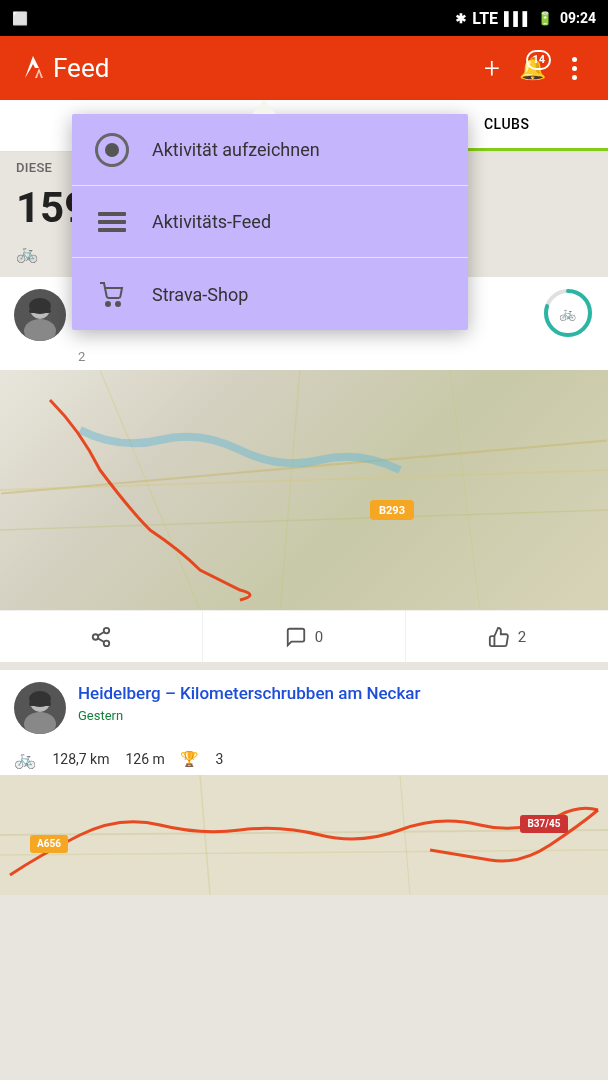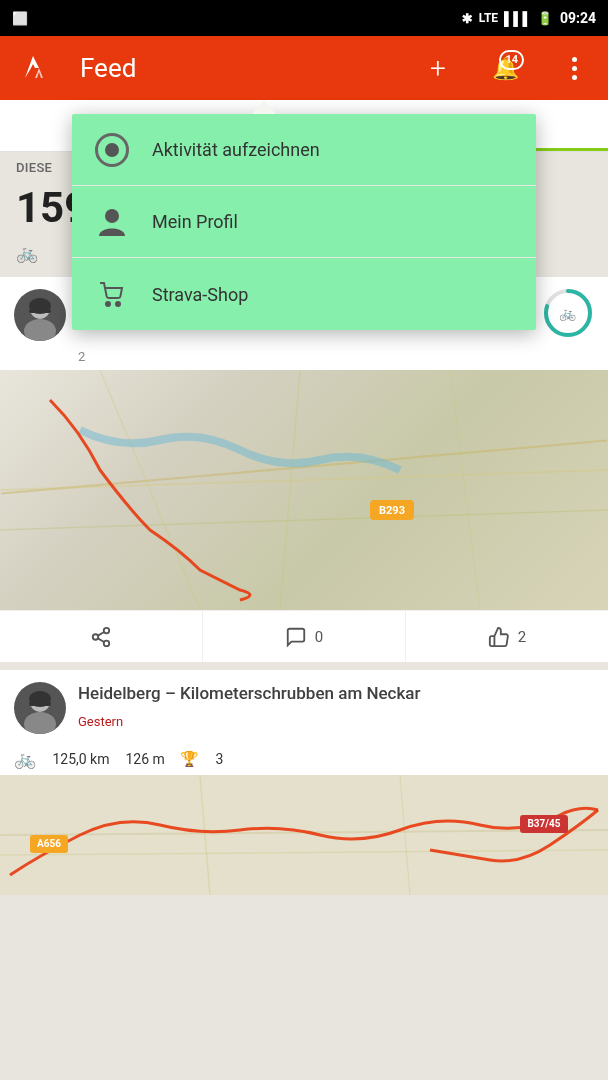--- a/index.html
+++ b/index.html
@@ -28,21 +28,21 @@
     .status-bar-right { display: flex; align-items: center; gap: 6px; font-size: 14px; font-weight: bold; }
 
     
     .top-nav {
       width: 100%;
       height: 64px;
       background: #e8390e;
       display: flex;
       align-items: center;
       padding: 0 14px;
-      gap: 28px;
+      gap: 1px;
       position: relative;
       z-index: 5;
     }
     .nav-logo {
       width: 38px;
       height: 38px;
       display: flex;
       align-items: center;
       justify-content: center;
     }
@@ -190,27 +190,27 @@
       background: #555;
       overflow: hidden;
       flex-shrink: 0;
       display: flex;
       align-items: center;
       justify-content: center;
     }
     .card-title {
       font-size: 17px;
       font-weight: 500;
-      color: #404040;
+      color: #1d4ed8;
       line-height: 1.3;
     }
     .card-subtitle {
       font-size: 13px;
-      color: #b91c1c;
-      margin-top: 10px;
+      color: #15803d;
+      margin-top: 4px;
     }
     .card-stats {
       display: flex;
       align-items: center;
       gap: 24px;
       padding: 8px 14px 6px 78px;
       font-size: 14px;
       color: #333;
     }
 
@@ -269,22 +269,22 @@
       top: 0;
       left: 0;
       width: 100%;
       height: 100%;
       z-index: 50;
     }
     .dropdown-menu {
       position: absolute;
       top: 114px;
       left: 72px;
-      width: 464px;
-      background: #86efac;
+      width: 396px;
+      background: #c4b5fd;
       border-radius: 2px;
       box-shadow: 0 4px 20px rgba(0,0,0,0.3);
       z-index: 101;
       overflow: hidden;
     }
     .menu-item {
       display: flex;
       align-items: center;
       padding: 0 20px;
       height: 72px;
@@ -357,21 +357,21 @@
   </style>
 </head>
 <body>
 
 <div class="status-bar">
   <div class="status-bar-left">
     <span style="font-size:13px;">⬜</span>
   </div>
   <div class="status-bar-right">
     <span style="font-size:13px;">✱</span>
-    <span style="font-size:12px;">LTE</span>
+    <span style="font-size:16px;">LTE</span>
     <span style="font-size:13px;">▌▌▌</span>
     <span style="font-size:13px;">🔋</span>
     <span>09:24</span>
   </div>
 </div>
 
 <div class="top-nav">
   <div class="nav-logo">
     <svg width="36" height="36" viewBox="0 0 36 36">
       <polygon points="10,28 18,6 24,18 20,18 18,14 16,18" fill="white"></polygon>
@@ -502,21 +502,21 @@
           <rect x="15" y="20" width="22" height="4" rx="2" fill="#333"></rect>
         </svg>
       </div>
       <div>
         <div class="card-title">Heidelberg – Kilometerschrubben am Neckar</div>
         <div class="card-subtitle">Gestern</div>
       </div>
     </div>
     <div class="card-stats" style="padding-left:14px; gap:16px;">
       <span style="font-size:18px;">🚲</span>
-      <span>125,0 km</span>
+      <span>128,7 km</span>
       <span>126 m</span>
       <span style="font-size:15px;">🏆</span>
       <span>3</span>
     </div>
 
     <div class="second-card-map">
       <svg width="100%" height="120" viewBox="0 0 608 120" preserveAspectRatio="none">
         <rect width="608" height="120" fill="#e4e0cc"></rect>
         <line x1="0" y1="60" x2="608" y2="55" stroke="#ccc090" stroke-width="2" opacity="0.4"></line>
         <line x1="0" y1="80" x2="608" y2="75" stroke="#c8c47a" stroke-width="1.5" opacity="0.3"></line>
@@ -543,30 +543,31 @@
 
     <div class="menu-item">
       <div class="menu-icon">
         <div class="record-icon">
           <div class="record-icon-inner"></div>
         </div>
       </div>
       <span class="menu-label">Aktivität aufzeichnen</span>
     </div>
 
-
     <div class="menu-item">
       <div class="menu-icon">
-        <svg width="26" height="28" viewBox="0 0 26 28" fill="#555">
-          <circle cx="13" cy="8" r="7"></circle>
-          <path d="M0 28 C0 18 26 18 26 28"></path>
-        </svg>
-      </div>
-      <span class="menu-label">Mein Profil</span>
-    </div>
+        <svg width="28" height="24" viewBox="0 0 28 24" fill="#555">
+          <rect x="0" y="2" width="28" height="4" rx="1"></rect>
+          <rect x="0" y="10" width="28" height="4" rx="1"></rect>
+          <rect x="0" y="18" width="28" height="4" rx="1"></rect>
+        </svg>
+      </div>
+      <span class="menu-label">Aktivitäts-Feed</span>
+    </div>
+
 
 
 
 
     <div class="menu-item">
       <div class="menu-icon">
         <svg width="28" height="28" viewBox="0 0 28 28" fill="none" stroke="#555" stroke-width="2">
           <path d="M2 3h4l2.68 13.39a2 2 0 0 0 2 1.61h9.72a2 2 0 0 0 2-1.61L24 8H7"></path>
           <circle cx="10" cy="24" r="2" fill="#555"></circle>
           <circle cx="20" cy="24" r="2" fill="#555"></circle>

